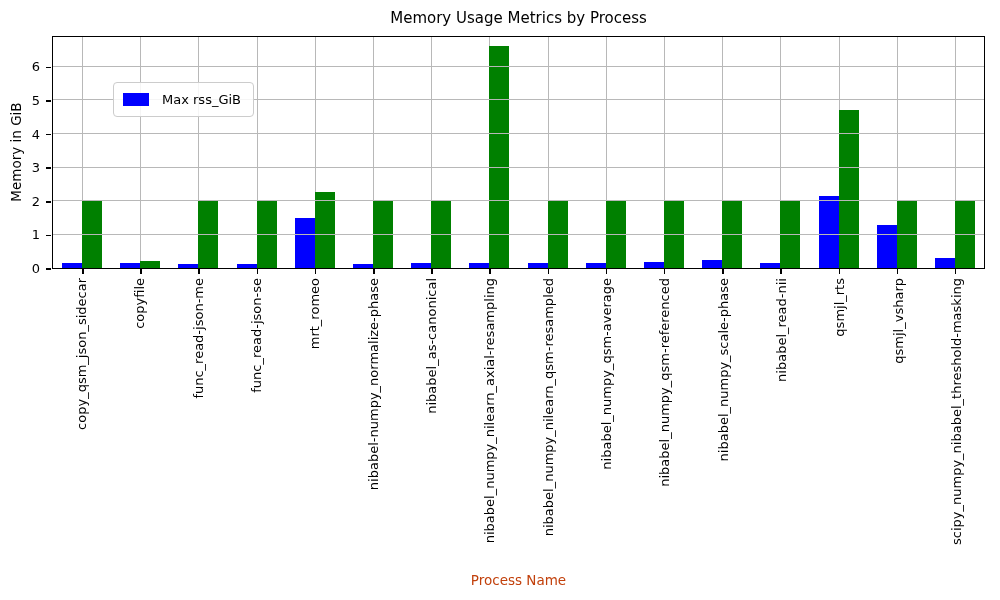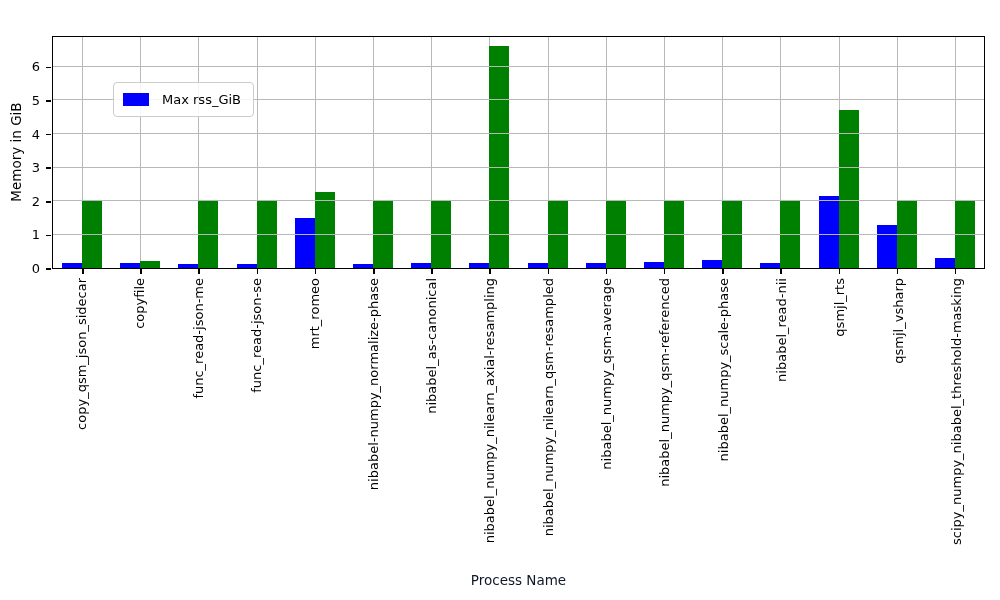--- a/index.html
+++ b/index.html
@@ -26,35 +26,36 @@
     font-size: 13px; line-height: 14px; color: #000; }
   .ytick-mark { position: absolute; right: 1px; width: 5px; height: 1.5px; background: #000; }
 
   .xlabels { position: absolute; left: 52px; top: 271px; width: 933px; height: 300px; display: flex; }
   .xlabel-cell { position: relative; flex: 1 1 0; }
   .xlabel-cell span { position: absolute; top: 7px; left: 50%;
     transform: translateX(-50%) rotate(180deg);
     writing-mode: vertical-rl; font-size: 13px; white-space: nowrap; color: #000; }
 
   .xaxis-title { position: absolute; left: 52px; top: 572px; width: 933px;
-    text-align: center; font-size: 13.5px; color: #0f172a; }
+    text-align: center; font-size: 13.5px; color: #c2410c; }
   .yaxis-title { position: absolute; left: 16px; top: 152px; white-space: nowrap;
     transform: translate(-50%, -50%) rotate(-90deg); font-size: 13.5px; color: #000; }
 
   .legend { position: absolute; left: 60px; top: 45px; background: rgba(255,255,255,0.85);
     border: 1px solid #cccccc; border-radius: 4px; padding: 6px 12px 6px 9px; z-index: 5; }
   .legend-item { display: flex; align-items: center; margin: 3px 0; }
   .legend-swatch { width: 26px; height: 13px; margin-right: 13px; }
   .legend-label { font-size: 13px; white-space: nowrap; color: #000; }
 </style>
 </head>
 <body>
 
 <div class="figure">
 
+  <div class="chart-title">Memory Usage Metrics by Process</div>
 
   <div class="yaxis-title">Memory in GiB</div>
 
   <div class="yticks">
       <div class="ytick-label" style="bottom: -7px;">0</div>
       <div class="ytick-mark" style="bottom: -0.75px;"></div>
       <div class="ytick-label" style="bottom: 26.6219px;">1</div>
       <div class="ytick-mark" style="bottom: 32.8719px;"></div>
       <div class="ytick-label" style="bottom: 60.2439px;">2</div>
       <div class="ytick-mark" style="bottom: 66.4939px;"></div>

